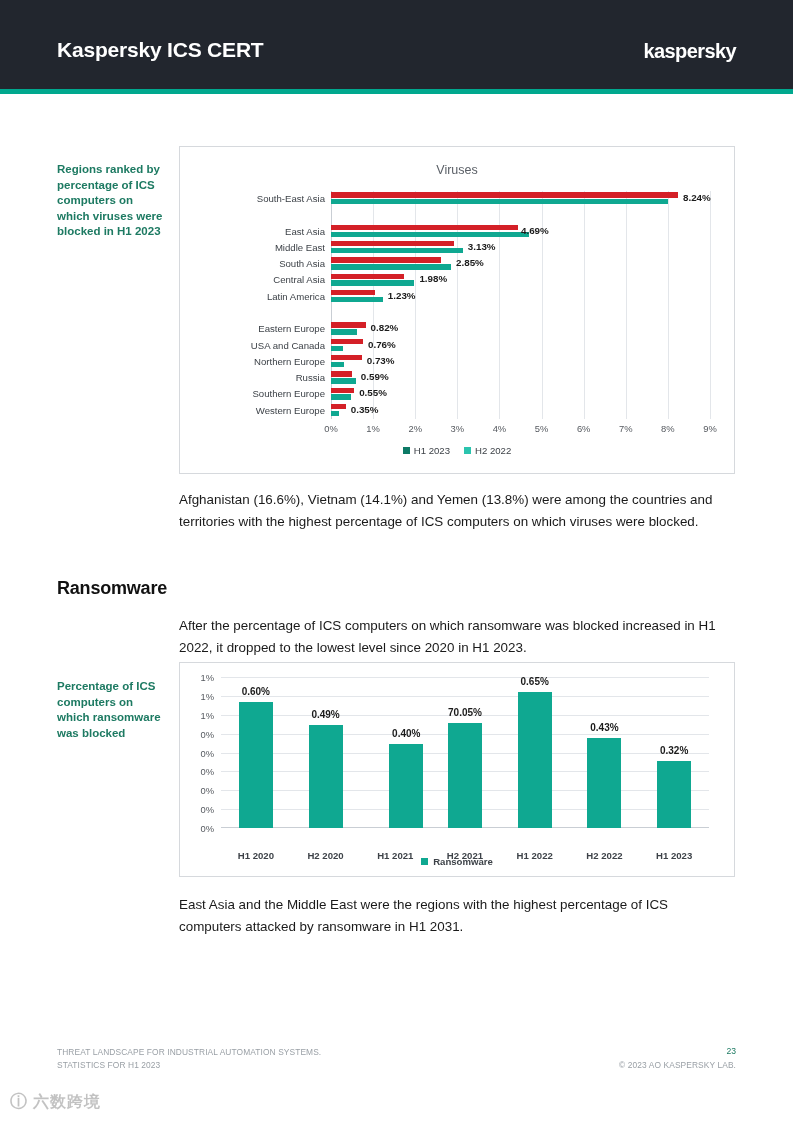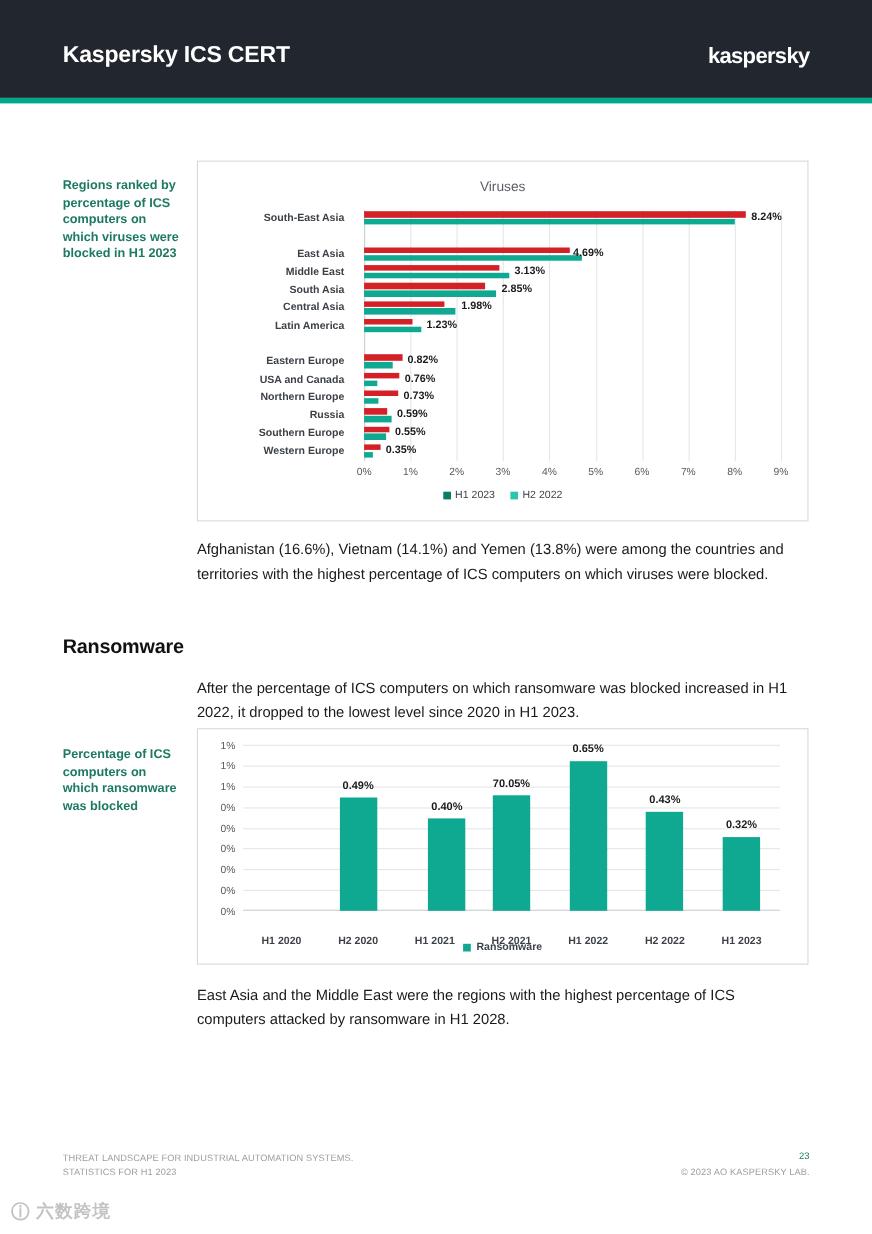--- a/index.html
+++ b/index.html
@@ -87,22 +87,22 @@
     background: #e3e6ea;
   }
   .v-axis-line {
     position: absolute; left: 0; top: 0; bottom: 0; width: 1px;
     background: #c9ced4;
   }
   .v-row {
     position: absolute; left: 0; height: 15.1px;
   }
   .v-cat-label {
-    position: absolute; right: 100%; margin-right: 18px; top: 0;
-    white-space: nowrap; font-size: 9.6px; font-weight: 700;
+    position: absolute; right: 100%; margin-right: 6px; top: 0;
+    white-space: nowrap; font-size: 9.6px; font-weight: 400;
     color: #3d4248; line-height: 15.1px;
   }
   .v-bar {
     position: absolute; left: 0; height: 5.4px;
   }
   .v-bar.s1 { top: 1.2px; background: #d42027; }
   .v-bar.s2 { top: 8.0px; background: #0fa891; }
   .v-val {
     position: absolute; top: -1px; white-space: nowrap;
     font-size: 9.8px; font-weight: 700; color: #1b1b1b;
@@ -329,20 +329,24 @@
       <div class="r-ylab" style="top: 56.625px;">0%</div>
       <div class="r-grid-h" style="top: 75.5px;"></div>
       <div class="r-ylab" style="top: 75.5px;">0%</div>
       <div class="r-grid-h" style="top: 94.375px;"></div>
       <div class="r-ylab" style="top: 94.375px;">0%</div>
       <div class="r-grid-h" style="top: 113.25px;"></div>
       <div class="r-ylab" style="top: 113.25px;">0%</div>
       <div class="r-grid-h" style="top: 132.125px;"></div>
       <div class="r-ylab" style="top: 132.125px;">0%</div>
       <div class="r-ylab" style="top: 151px;">0%</div>
+      <div class="r-col" style="left: 17.8571px; width: 34px; height: 151px;">
+        <div class="r-val" style="bottom: 125.833px;">0.60%</div>
+        <div class="r-bar" style="height: 125.833px; background: rgb(15, 168, 145);"></div>
+      </div>
       <div class="r-xlab" style="left: 34.8571px;">H1 2020</div>
       <div class="r-col" style="left: 87.5714px; width: 34px; height: 151px;">
         <div class="r-val" style="bottom: 102.764px;">0.49%</div>
         <div class="r-bar" style="height: 102.764px; background: rgb(15, 168, 145);"></div>
       </div>
       <div class="r-xlab" style="left: 104.571px;">H2 2020</div>
       <div class="r-col" style="left: 157.286px; width: 34px; height: 151px; margin-left: 11px;">
         <div class="r-val" style="bottom: 83.8889px;">0.40%</div>
         <div class="r-bar" style="height: 83.8889px; background: rgb(15, 168, 145);"></div>
       </div>
@@ -367,21 +371,21 @@
         <div class="r-bar" style="height: 67.1111px; background: rgb(15, 168, 145);"></div>
       </div>
       <div class="r-xlab" style="left: 453.143px;">H1 2023</div>
     </div>
   <div class="r-legend">
       <span class="sw" style="background: rgb(15, 168, 145);"></span>
       <span>Ransomware</span>
     </div>
 </div>
 
-<div class="para" id="para-ransom-after">East Asia and the Middle East were the regions with the highest percentage of ICS computers attacked by ransomware in H1 2028.</div>
+<div class="para" id="para-ransom-after">East Asia and the Middle East were the regions with the highest percentage of ICS computers attacked by ransomware in H1 2031.</div>
 
 <div class="footer-left">
   <div>THREAT LANDSCAPE FOR INDUSTRIAL AUTOMATION SYSTEMS.</div>
   <div>STATISTICS FOR H1 2023</div>
 </div>
 <div class="footer-page">23</div>
 <div class="footer-copy">© 2023 AO KASPERSKY LAB.</div>
 
 <div class="watermark">
   <span class="wm-mark">ⓘ</span>

